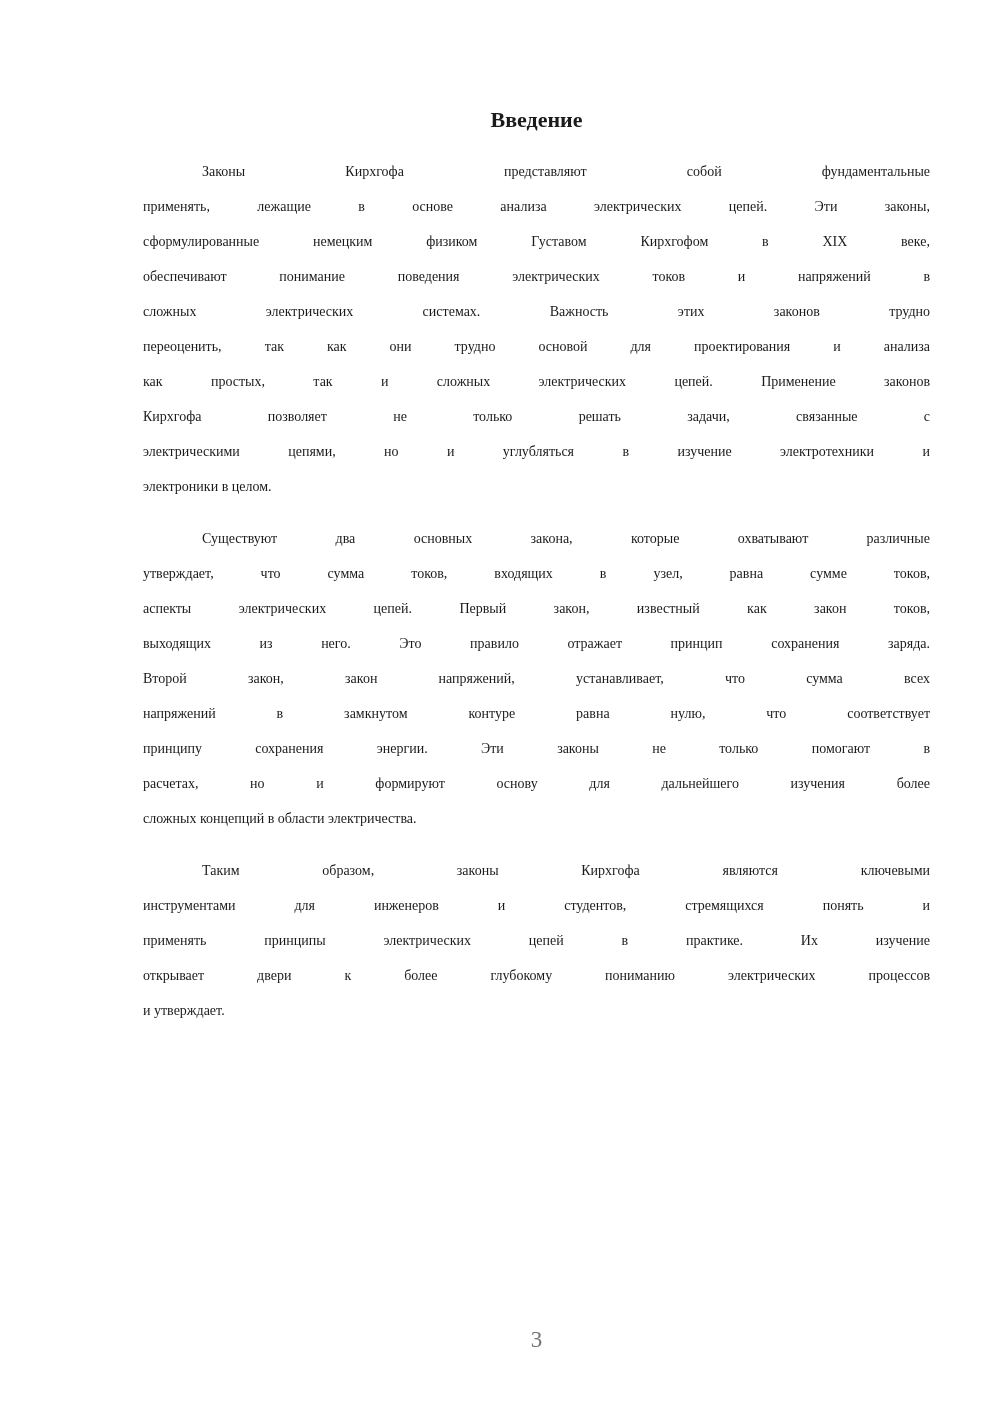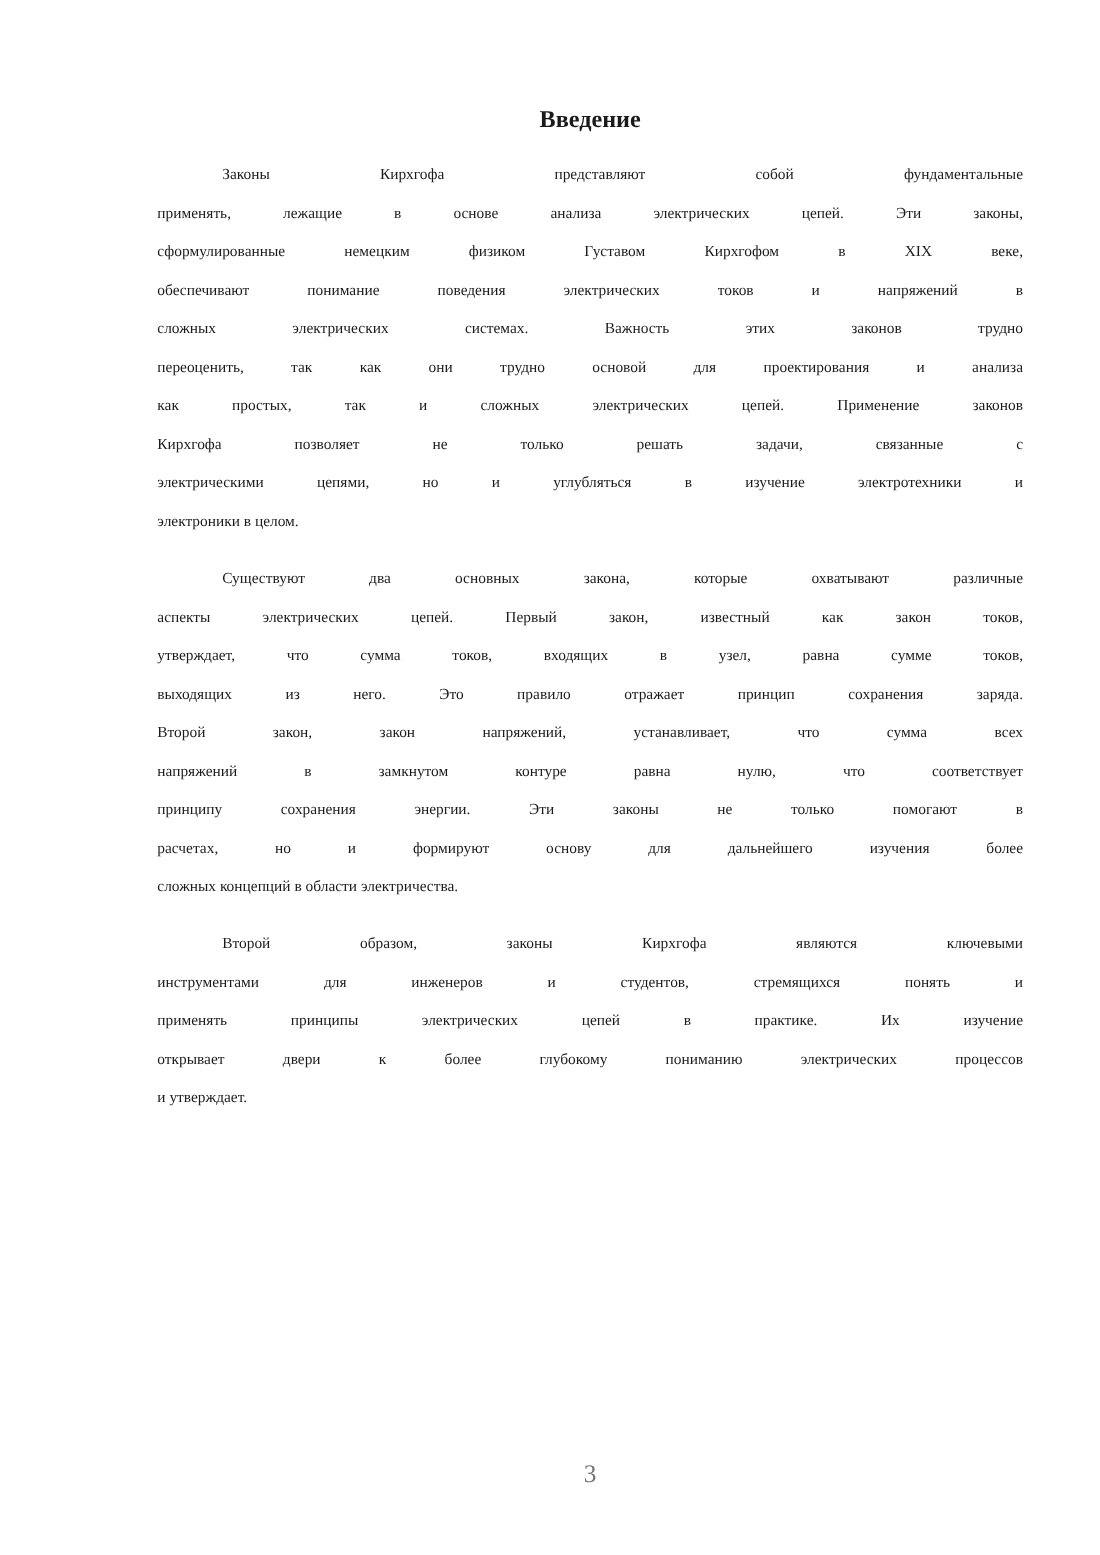--- a/index.html
+++ b/index.html
@@ -20,21 +20,21 @@
     position: absolute;
     left: 143px;
     top: 90px;
     width: 787px;
   }
   .title {
     font-size: 22px;
     font-weight: bold;
     line-height: 35px;
     text-align: center;
-    margin: 0 0 17px 0;
+    margin: 12px 0 17px 0;
   }
   .paragraph {
     margin: 0 0 17px 0;
   }
   .line {
     font-size: 14px;
     line-height: 35px;
     text-align: justify;
     text-align-last: justify;
   }
@@ -69,31 +69,31 @@
           <div class="line">обеспечивают понимание поведения электрических токов и напряжений в</div>
           <div class="line">сложных электрических системах. Важность этих законов трудно</div>
           <div class="line">переоценить, так как они трудно основой для проектирования и анализа</div>
           <div class="line">как простых, так и сложных электрических цепей. Применение законов</div>
           <div class="line">Кирхгофа позволяет не только решать задачи, связанные с</div>
           <div class="line">электрическими цепями, но и углубляться в изучение электротехники и</div>
           <div class="line last">электроники в целом.</div>
         </div>
         <div class="paragraph">
           <div class="line first">Существуют два основных закона, которые охватывают различные</div>
+          <div class="line">утверждает, что сумма токов, входящих в узел, равна сумме токов,</div>
           <div class="line">аспекты электрических цепей. Первый закон, известный как закон токов,</div>
-          <div class="line">утверждает, что сумма токов, входящих в узел, равна сумме токов,</div>
           <div class="line">выходящих из него. Это правило отражает принцип сохранения заряда.</div>
           <div class="line">Второй закон, закон напряжений, устанавливает, что сумма всех</div>
           <div class="line">напряжений в замкнутом контуре равна нулю, что соответствует</div>
           <div class="line">принципу сохранения энергии. Эти законы не только помогают в</div>
           <div class="line">расчетах, но и формируют основу для дальнейшего изучения более</div>
           <div class="line last">сложных концепций в области электричества.</div>
         </div>
         <div class="paragraph">
-          <div class="line first">Второй образом, законы Кирхгофа являются ключевыми</div>
+          <div class="line first">Таким образом, законы Кирхгофа являются ключевыми</div>
           <div class="line">инструментами для инженеров и студентов, стремящихся понять и</div>
           <div class="line">применять принципы электрических цепей в практике. Их изучение</div>
           <div class="line">открывает двери к более глубокому пониманию электрических процессов</div>
           <div class="line last">и утверждает.</div>
         </div>
       </div>
   </div>
   <div class="page-number">3</div>
 </div>
 

